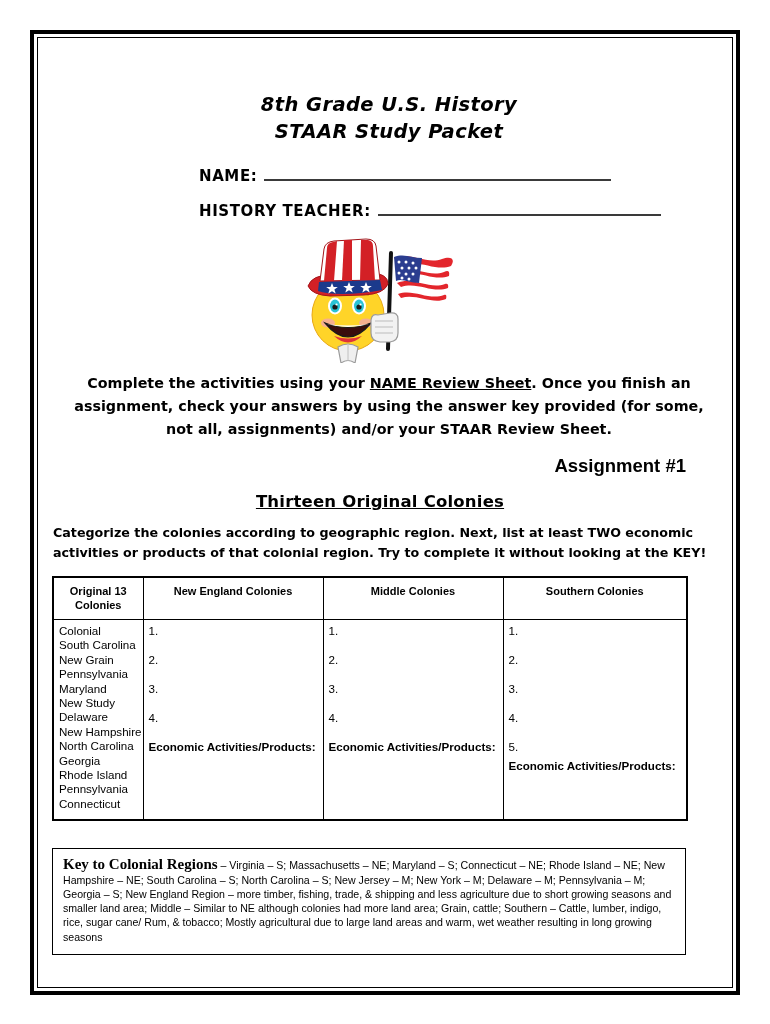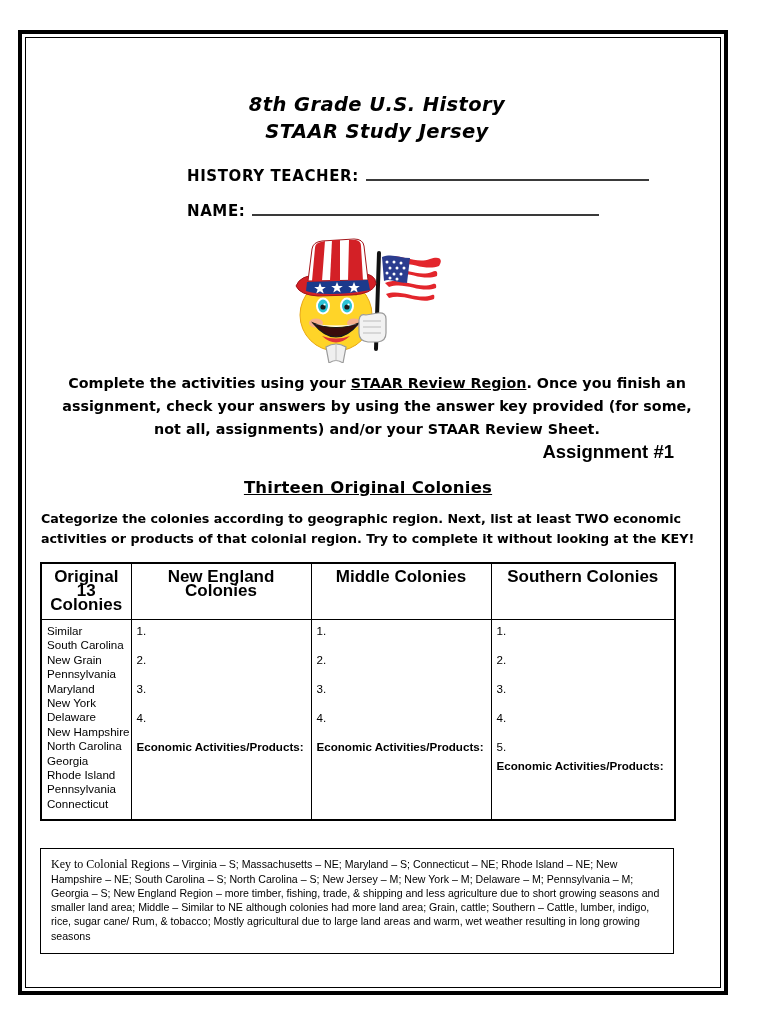--- a/index.html
+++ b/index.html
@@ -9,21 +9,21 @@
     width: 770px; height: 1024px;
     overflow: hidden;
   }
   body {
     font-family: "Liberation Sans", sans-serif;
     color: #000;
   }
 
   .page-frame {
     position: absolute;
-    left: 18px; top: 30px;
+    left: 30px; top: 30px;
     width: 710px; height: 965px;
     border: 4px solid #000;
     background: #fff;
   }
   .page-frame-inner {
     position: absolute;
     left: 3px; top: 3px; right: 3px; bottom: 3px;
     border: 1px solid #000;
   }
 
@@ -91,20 +91,21 @@
     line-height: 23px;
     text-align: center;
     margin: 9px 32px 0 32px;
   }
   .instructions u { text-decoration: underline; }
 
   
   .assignment-line {
     text-align: right;
     padding-right: 58px;
+    margin-top: 14px;
     padding-left: 44px;
   }
   .assignment-label {
     font-family: "Liberation Sans", sans-serif;
     font-weight: bold;
     font-size: 18.5px;
   }
   .activity-title {
     text-align: center;
     margin-top: 15px;
@@ -136,21 +137,21 @@
   .colony-table td {
     border: 1.5px solid #000;
     vertical-align: top;
     font-family: "Liberation Sans", sans-serif;
     font-size: 11.6px;
     padding: 0;
   }
   .colony-table th {
     font-weight: bold;
     text-align: center;
-    font-size: 17px;
+    font-size: 11px;
     line-height: 14px;
     padding: 6px 2px 7px 2px;
     height: 38px;
   }
   .col-1 { width: 90px; }
   .col-2 { width: 180px; }
   .col-3 { width: 180px; }
   .col-4 { width: 184px; }
 
   .cell-pad { padding: 4px 4px 8px 5px; }
@@ -199,43 +200,43 @@
     padding: 8px 10px 10px 10px;
   }
   .key-text {
     font-family: "Liberation Sans", sans-serif;
     font-size: 10.6px;
     line-height: 14.3px;
     text-align: left;
   }
   .key-text b {
     font-family: "Liberation Serif", serif;
-    font-weight: normal;
-    font-size: 12px;
+    font-weight: bold;
+    font-size: 15px;
   }
 </style>
 </head>
 <body>
 
 <div class="page-frame">
   <div class="page-frame-inner"></div>
 
   <div class="content">
 
     <div class="doc-title">
       <span>8th Grade U.S. History</span>
-      <span class="line2">STAAR Study Jersey</span>
+      <span class="line2">STAAR Study Packet</span>
     </div>
 
     <div class="field-block">
       <div class="field-row">
-        <span class="field-label">HISTORY TEACHER:</span><span class="field-rule rule-teacher"></span>
+        <span class="field-label">NAME:</span><span class="field-rule rule-name"></span>
       </div>
       <div class="field-row">
-        <span class="field-label">NAME:</span><span class="field-rule rule-name"></span>
+        <span class="field-label">HISTORY TEACHER:</span><span class="field-rule rule-teacher"></span>
       </div>
     </div>
 
     <div class="emoji-wrap">
       <svg class="emoji-svg" width="180" height="126" viewBox="0 0 180 126">
 
         <line x1="99" y1="16" x2="96" y2="112" stroke="#111111" stroke-width="4" stroke-linecap="round"></line>
 
         <path d="M102 20 C118 13, 134 27, 150 21 C160 17, 166 20, 159 30 L155 64 C140 71, 124 57, 108 64 L102 20 Z" fill="#FFFFFF" stroke="none"></path>
 
@@ -296,21 +297,21 @@
         </g>
 
         <path d="M86 78 Q80 76, 79 83 L79 96 Q79 104, 88 105 L98 105 Q106 104, 106 96 L106 82 Q106 75, 98 76 Z" fill="#F2F2F2" stroke="#9A9A9A" stroke-width="1.2"></path>
         <path d="M83 84 L101 84 M83 90 L101 90 M83 96 L101 96" stroke="#B5B5B5" stroke-width="0.9"></path>
 
         <path d="M46 110 Q56 104, 66 110 L63 126 Q56 121, 49 126 Z" fill="#EFEFEF" stroke="#9A9A9A" stroke-width="1.2"></path>
         <path d="M56 108 L56 124" stroke="#C0C0C0" stroke-width="1"></path>
       </svg>
     </div>
 
-    <p class="instructions"><span>Complete the activities using your </span><u>STAAR Review Region</u><span>. Once you finish an assignment, check your answers by using the answer key provided (for some, not all, assignments) and/or your STAAR Review Sheet.</span></p>
+    <p class="instructions"><span>Complete the activities using your </span><u>NAME Review Sheet</u><span>. Once you finish an assignment, check your answers by using the answer key provided (for some, not all, assignments) and/or your STAAR Review Sheet.</span></p>
 
     <div class="assignment-line">
       <span class="assignment-label">Assignment #1</span>
     </div>
     <div class="activity-title">Thirteen Original Colonies</div>
 
     <p class="task-text">Categorize the colonies according to geographic region.  Next, list at least TWO economic activities or products of that colonial region. Try to complete it without looking at the KEY!</p>
 
     <table class="colony-table">
       <colgroup>
@@ -328,26 +329,26 @@
           <th>New England Colonies</th>
           <th>Middle Colonies</th>
           <th>Southern Colonies</th>
         </tr>
       </thead>
       <tbody>
         <tr>
           <td>
             <div class="cell-pad">
               <ul class="colony-list">
-                <li>Similar</li>
+                <li>Colonial</li>
                 <li>South Carolina</li>
                 <li>New Grain</li>
                 <li>Pennsylvania</li>
                 <li>Maryland</li>
-                <li>New York</li>
+                <li>New Study</li>
                 <li>Delaware</li>
                 <li>New Hampshire</li>
                 <li>North Carolina</li>
                 <li>Georgia</li>
                 <li>Rhode Island</li>
                 <li>Pennsylvania</li>
                 <li>Connecticut</li>
               </ul>
             </div>
           </td>

